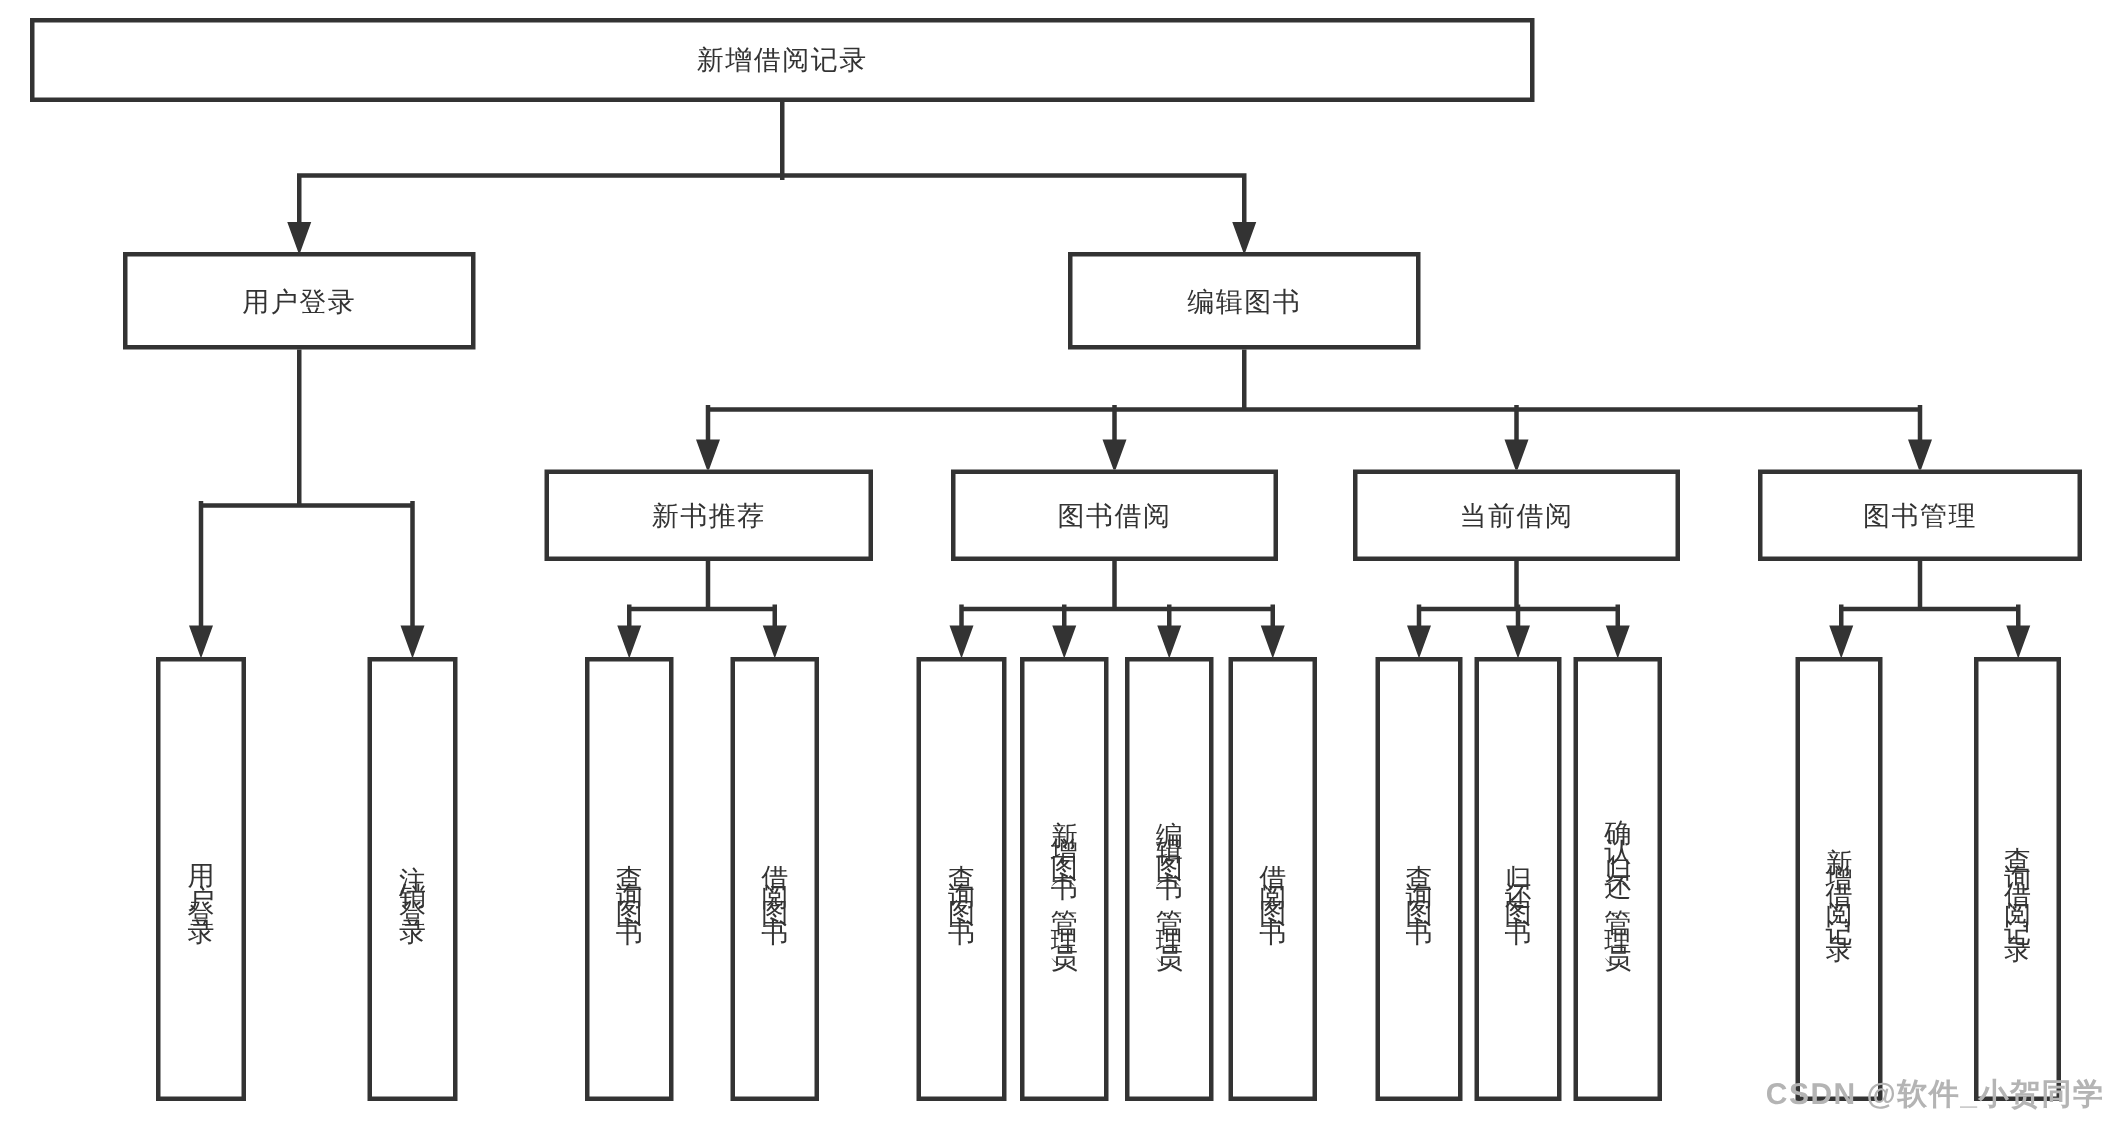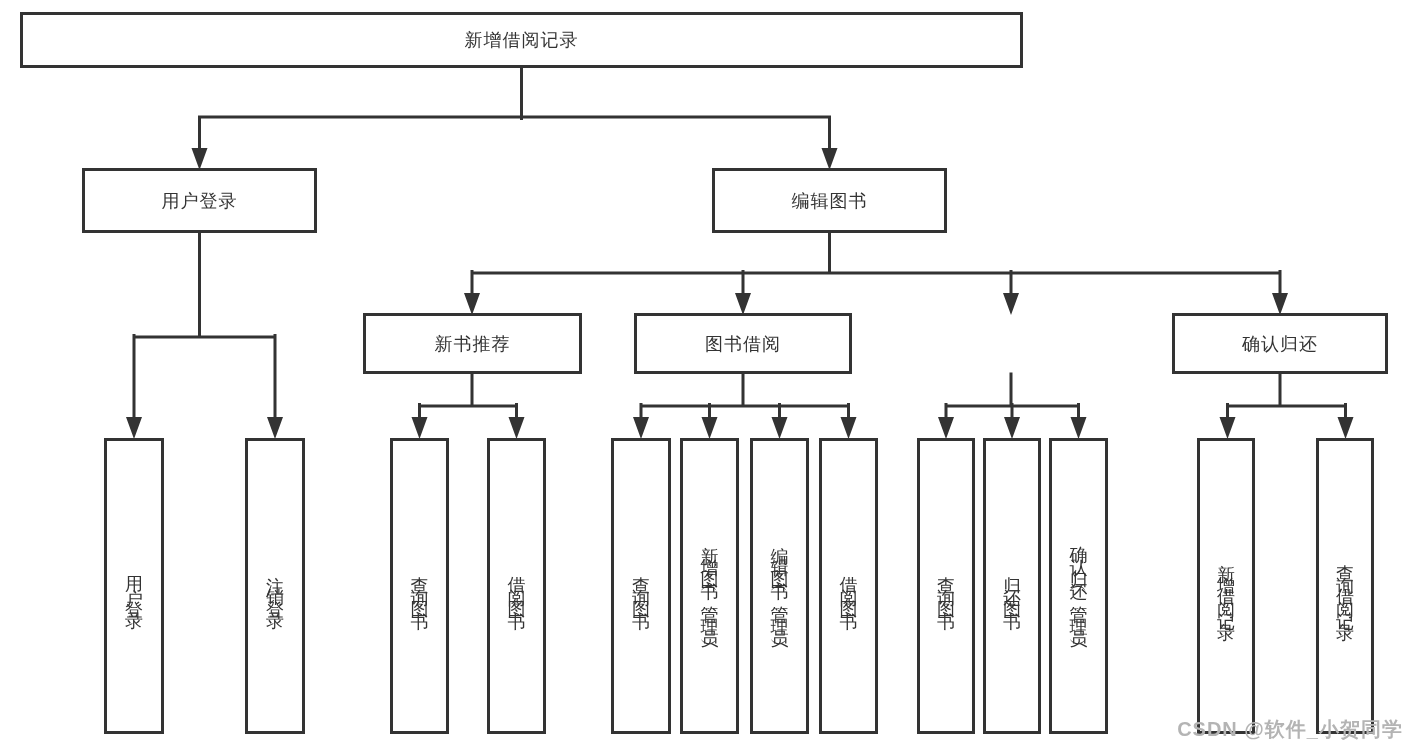--- a/index.html
+++ b/index.html
@@ -86,22 +86,25 @@
   <div class="node hnode" style="left:712px;top:168px;width:235px;height:65px">
     <span class="lbl">编辑图书</span>
   </div>
 
   <div class="node hnode" style="left:363px;top:313px;width:219px;height:61px">
     <span class="lbl">新书推荐</span>
   </div>
   <div class="node hnode" style="left:634px;top:313px;width:218px;height:61px">
     <span class="lbl">图书借阅</span>
   </div>
+  <div class="node hnode" style="left:902px;top:313px;width:218px;height:61px">
+    <span class="lbl">当前借阅</span>
+  </div>
   <div class="node hnode" style="left:1172px;top:313px;width:216px;height:61px">
-    <span class="lbl">确认归还</span>
+    <span class="lbl">图书管理</span>
   </div>
 
   <div class="node vnode" style="left:104px;top:438px;width:60px;height:296px">
     <span class="lbl">用户登录</span>
   </div>
   <div class="node vnode" style="left:245px;top:438px;width:60px;height:296px">
     <span class="lbl">注销登录</span>
   </div>
 
   <div class="node vnode" style="left:390px;top:438px;width:59px;height:296px">

